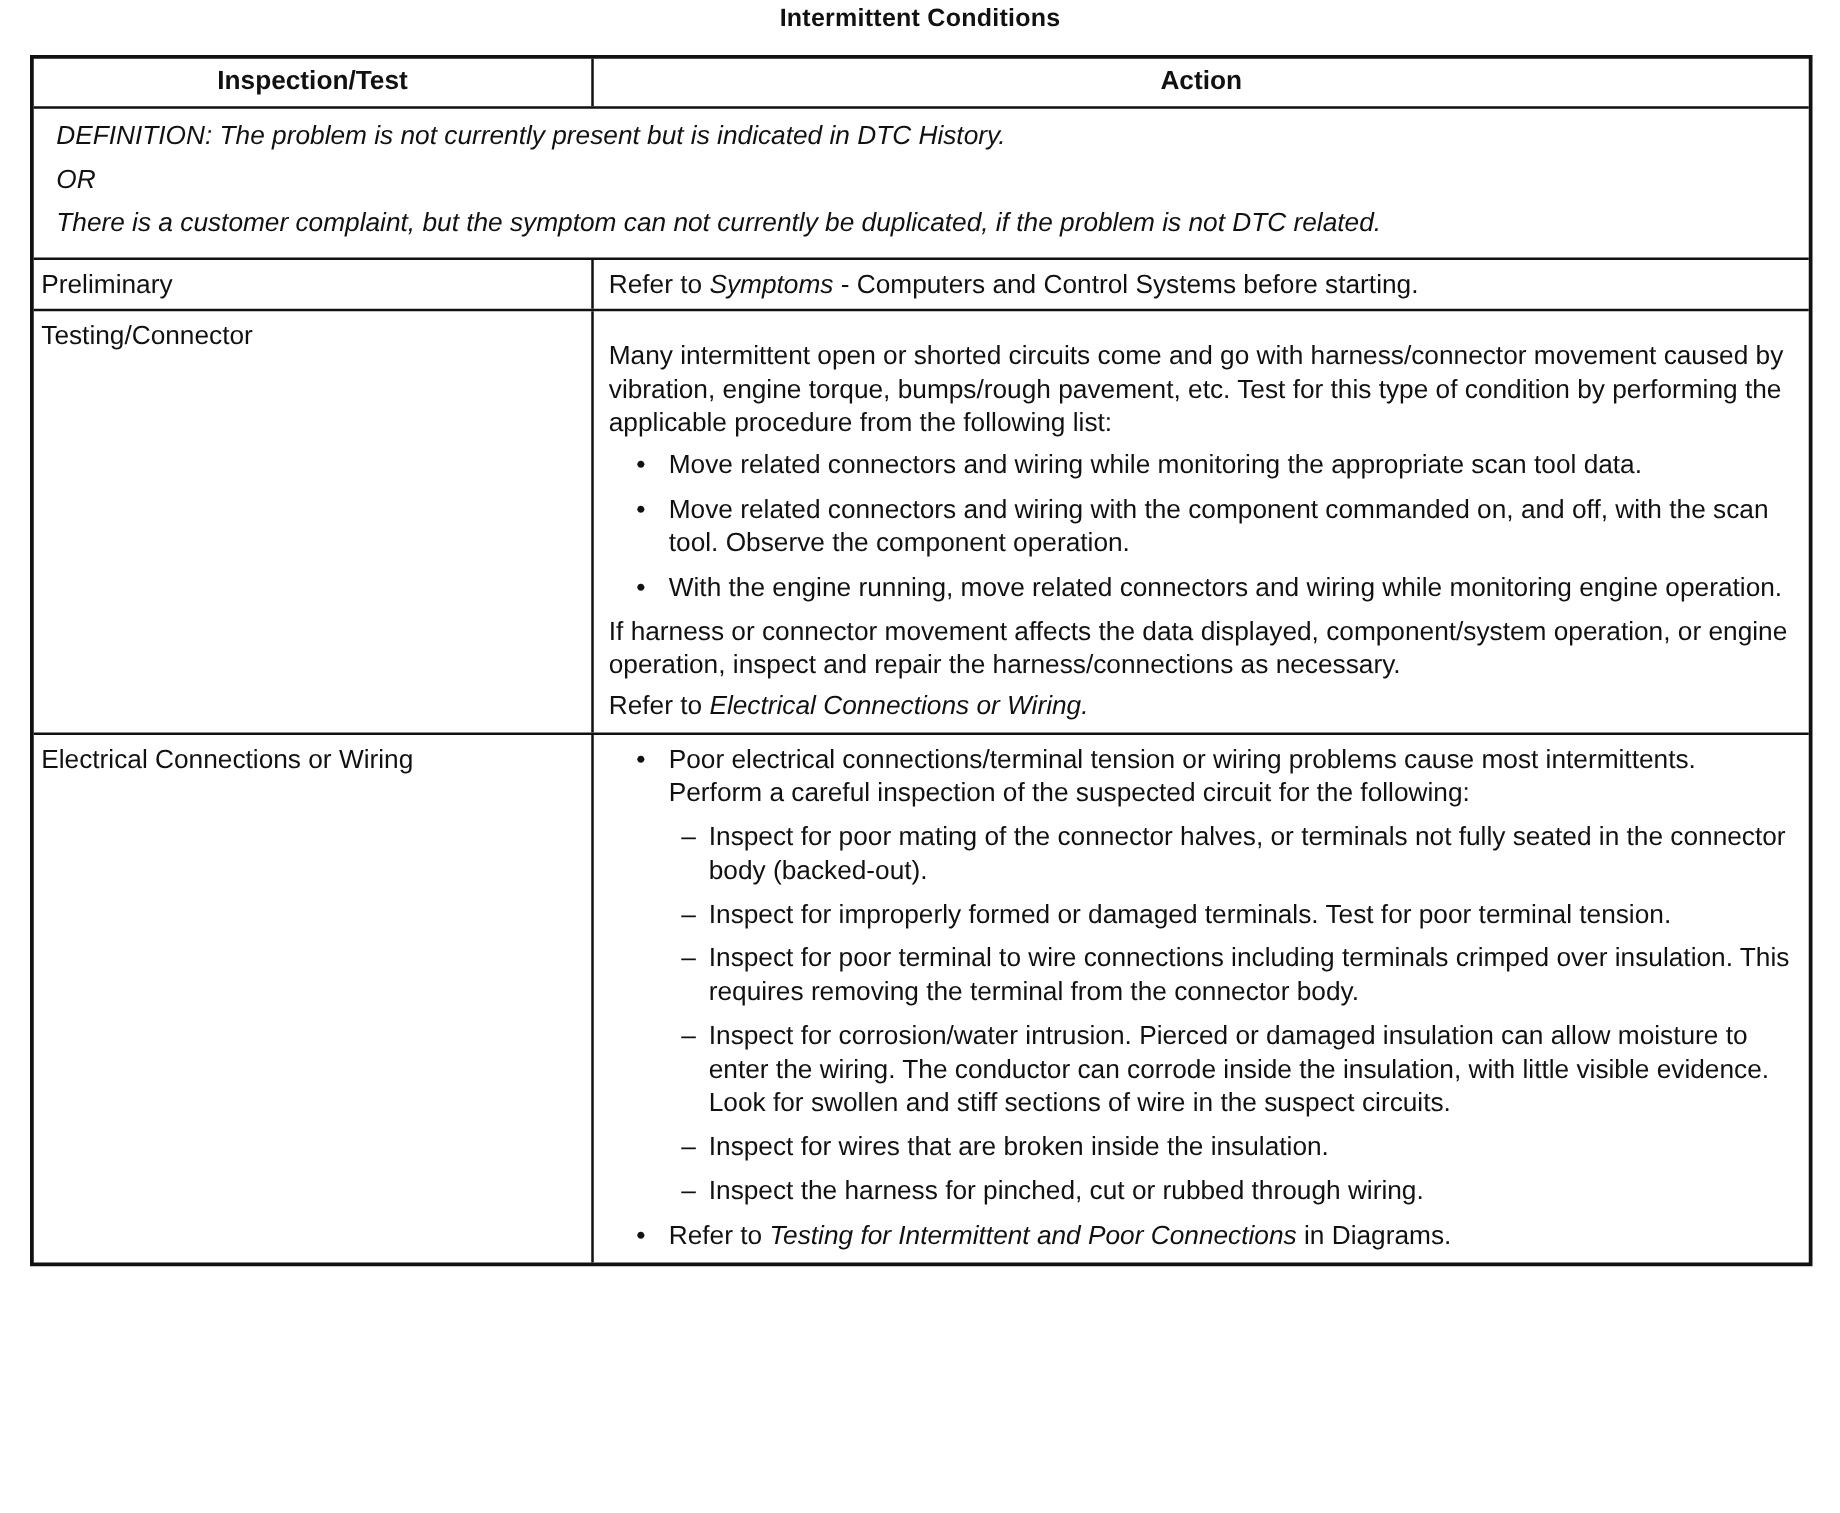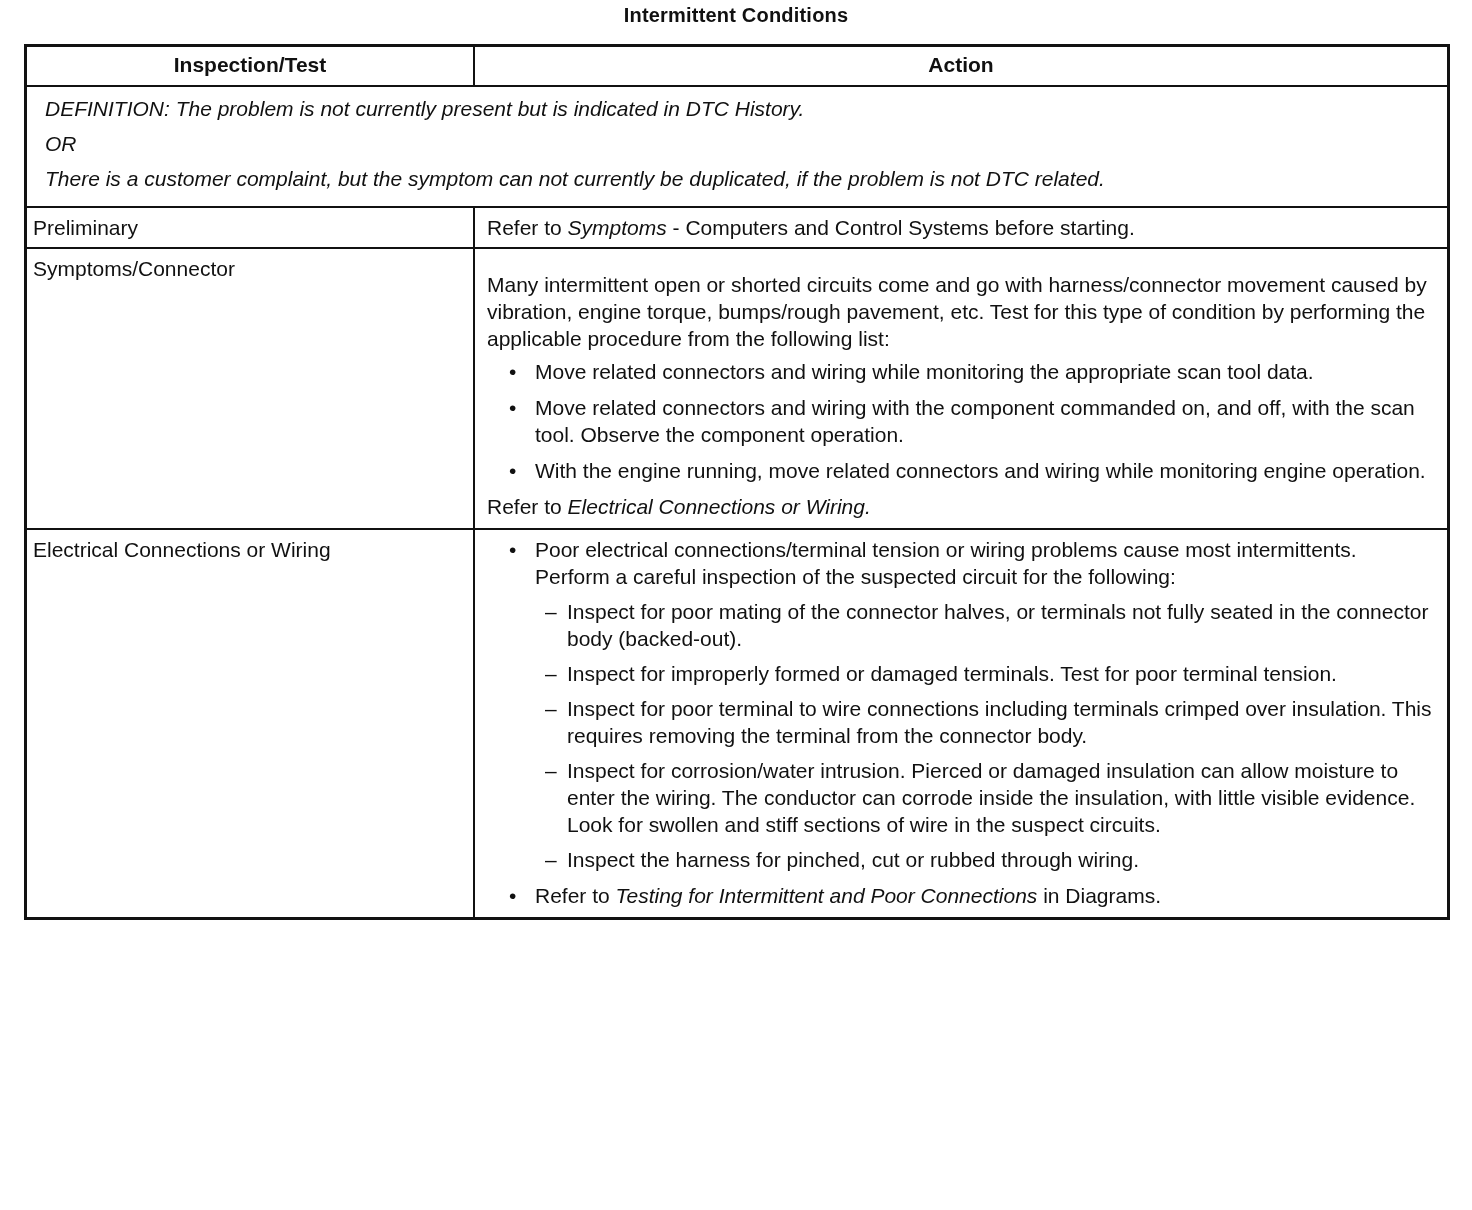--- a/index.html
+++ b/index.html
@@ -53,45 +53,47 @@
   </div>
 
   <div class="row">
     <div class="c1 txt">Preliminary</div>
     <div class="c2 txt">
       <span>Refer to </span><i>Symptoms</i><span> - Computers  and  Control  Systems before starting.</span>
     </div>
   </div>
 
   <div class="row">
-    <div class="c1 txt">Symptoms/Connector</div>
+    <div class="c1 txt">Testing/Connector</div>
     <div class="c2 txt">
       <p class="p" style="line-height:27px;margin-top:16px;">Many intermittent open or shorted circuits come and go with harness/connector movement caused by vibration, engine torque, bumps/rough pavement, etc. Test for this type of condition by performing the applicable procedure from the following list:</p>
       <ul class="bul">
         <li>Move related connectors and wiring while monitoring the appropriate scan tool data.</li>
         <li>Move related connectors and wiring with the component commanded on, and off, with the scan tool. Observe the component operation.</li>
         <li>With the engine running, move related connectors and wiring while monitoring engine operation.</li>
       </ul>
+      <p class="p" style="line-height:26px;">If harness or connector movement affects the data displayed, component/system operation, or engine operation, inspect and repair the harness/connections as necessary.</p>
       <p class="p" style="margin-bottom:2px;">
         <span>Refer to </span><i>Electrical Connections or Wiring.</i>
       </p>
     </div>
   </div>
 
   <div class="row">
     <div class="c1 txt">Electrical Connections or Wiring</div>
     <div class="c2 txt">
       <ul class="bul">
         <li>
           <span>Poor electrical connections/terminal tension or wiring problems cause most intermittents. Perform a careful inspection of the suspected circuit for the following:</span>
           <ul class="dash">
             <li>Inspect for poor mating of the connector halves, or terminals not fully seated in the connector body (backed-out).</li>
             <li>Inspect for improperly formed or damaged terminals. Test for poor terminal tension.</li>
             <li>Inspect for poor terminal to wire connections including terminals crimped over insulation. This requires removing the terminal from the connector body.</li>
             <li>Inspect for corrosion/water intrusion. Pierced or damaged insulation can allow moisture to enter the wiring. The conductor can corrode inside the insulation, with little visible evidence. Look for swollen and stiff sections of wire in the suspect circuits.</li>
+            <li>Inspect for wires that are broken inside the insulation.</li>
             <li>Inspect the harness for pinched, cut or rubbed through wiring.</li>
           </ul>
         </li>
         <li style="margin-bottom:2px;">
           <span>Refer to </span><i>Testing for Intermittent and Poor Connections</i><span> in Diagrams.</span>
         </li>
       </ul>
     </div>
   </div>
 

